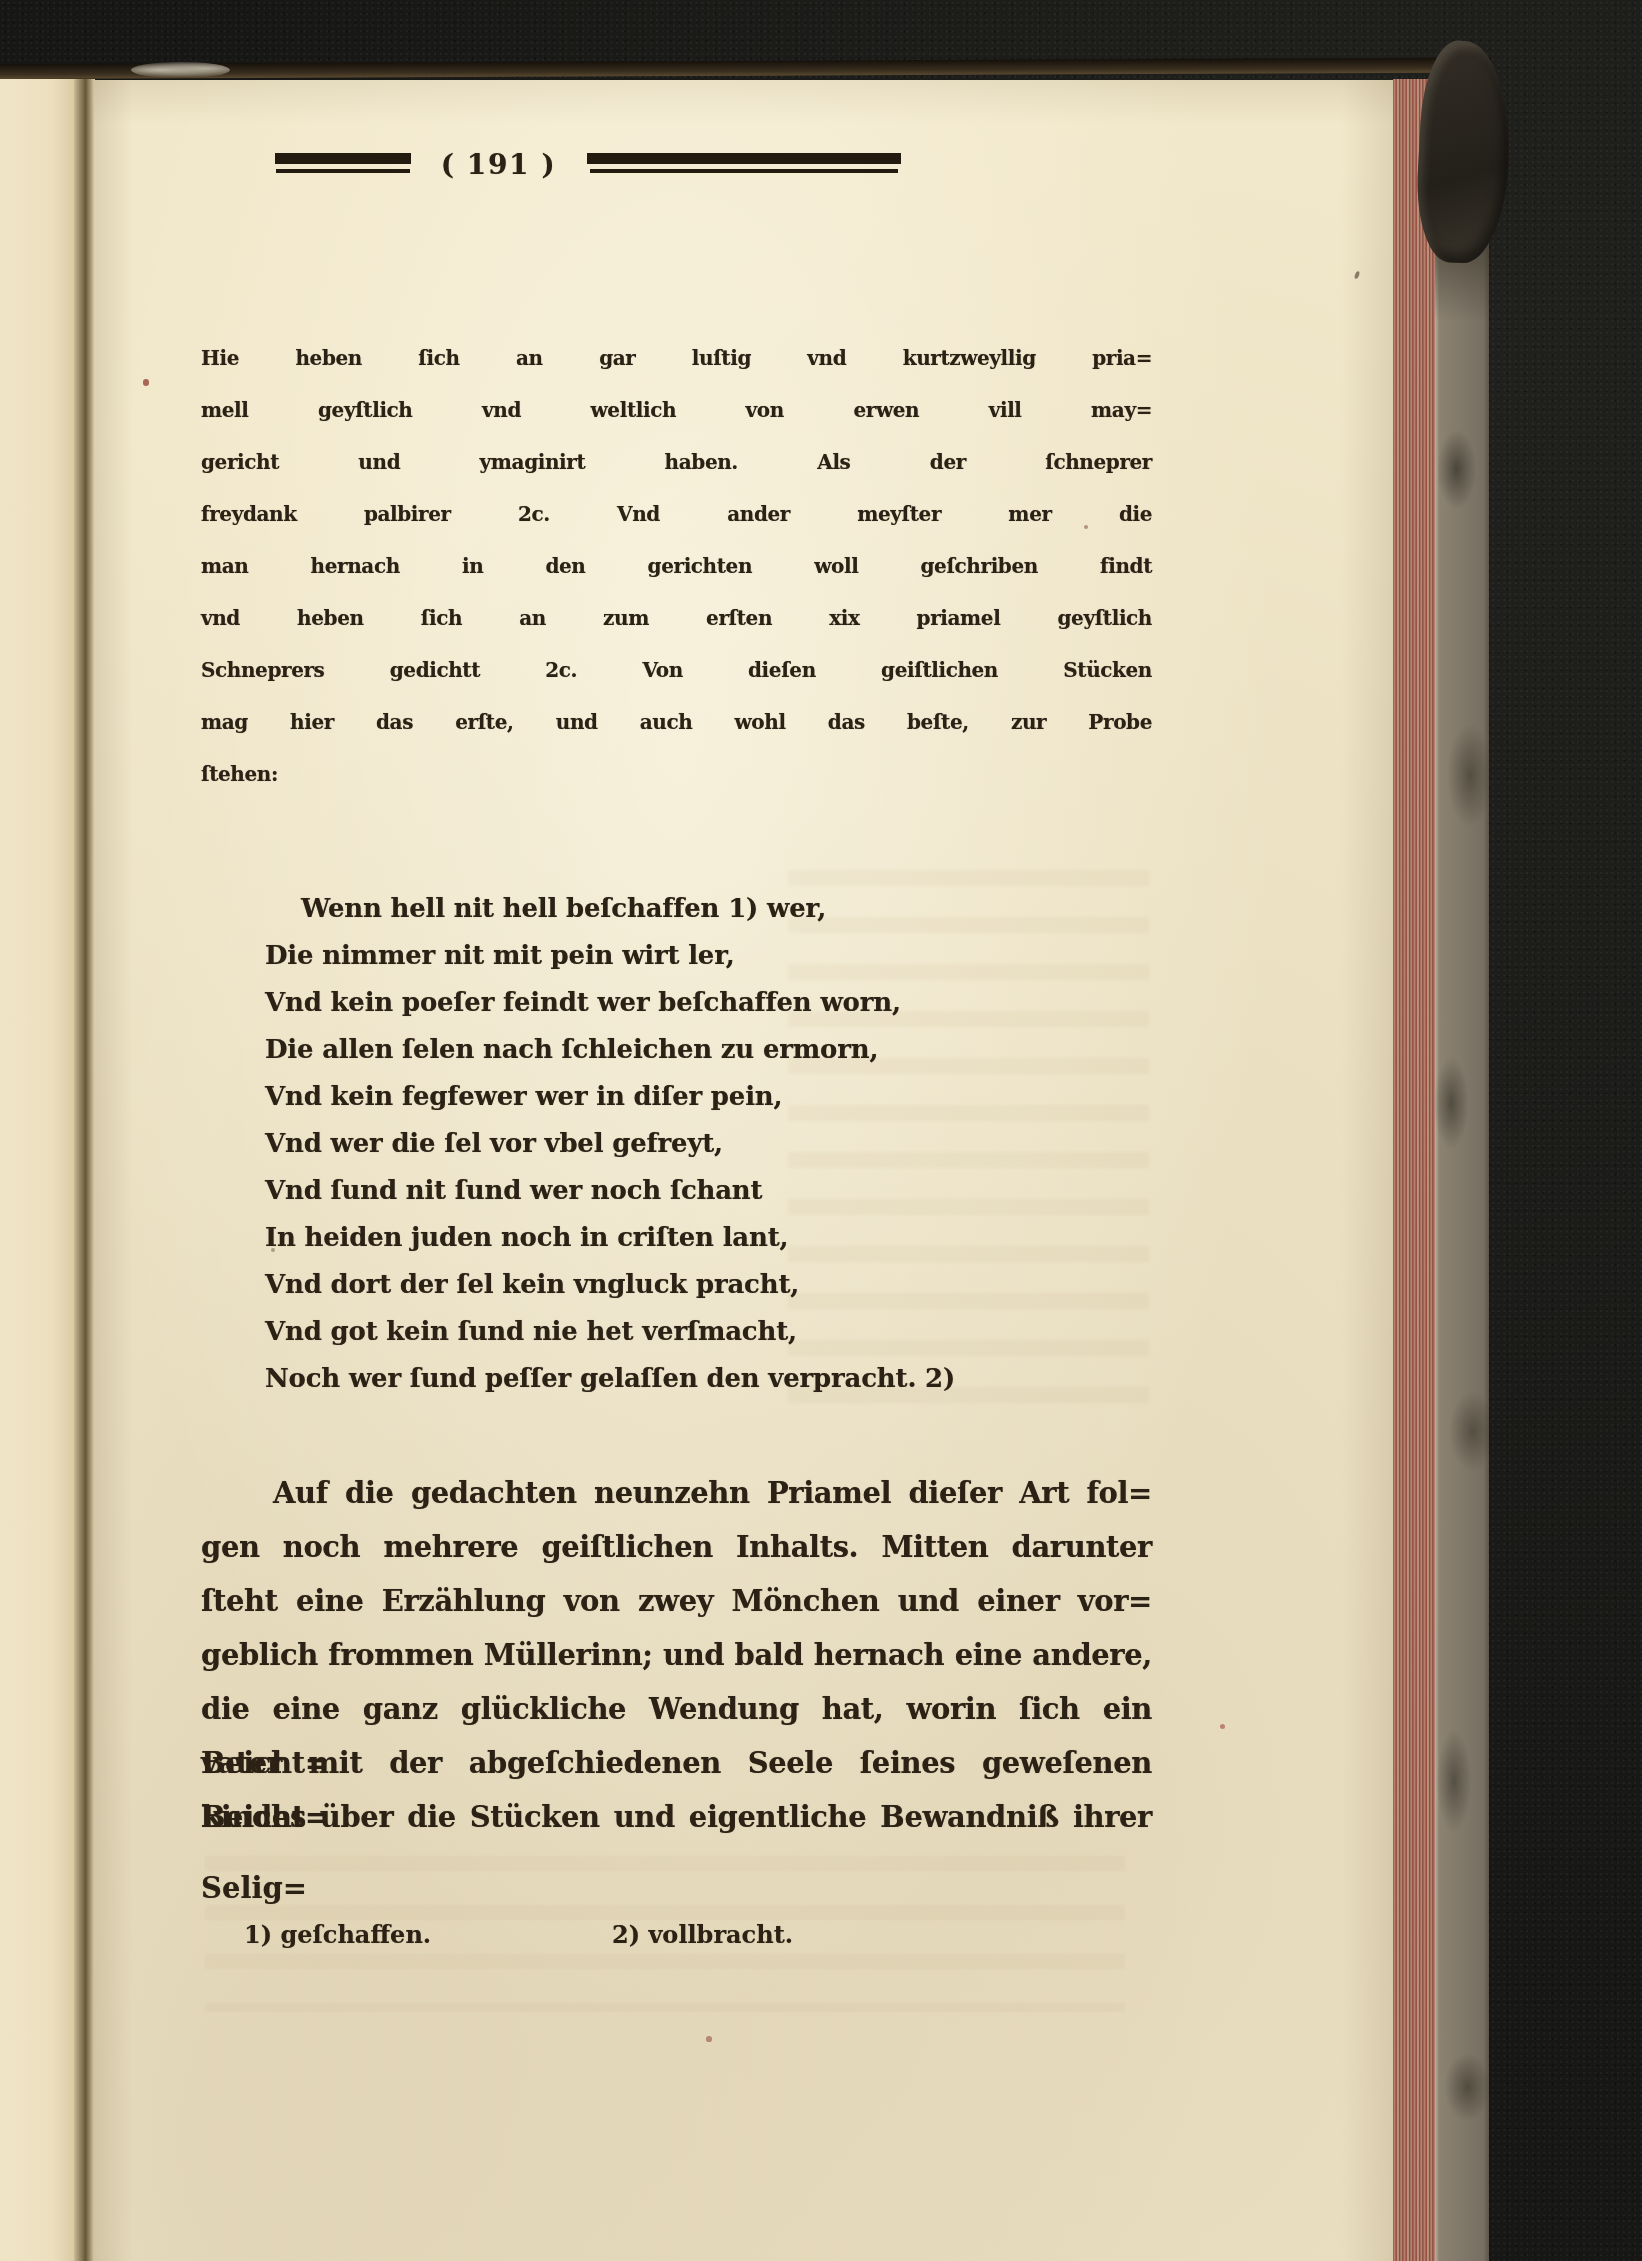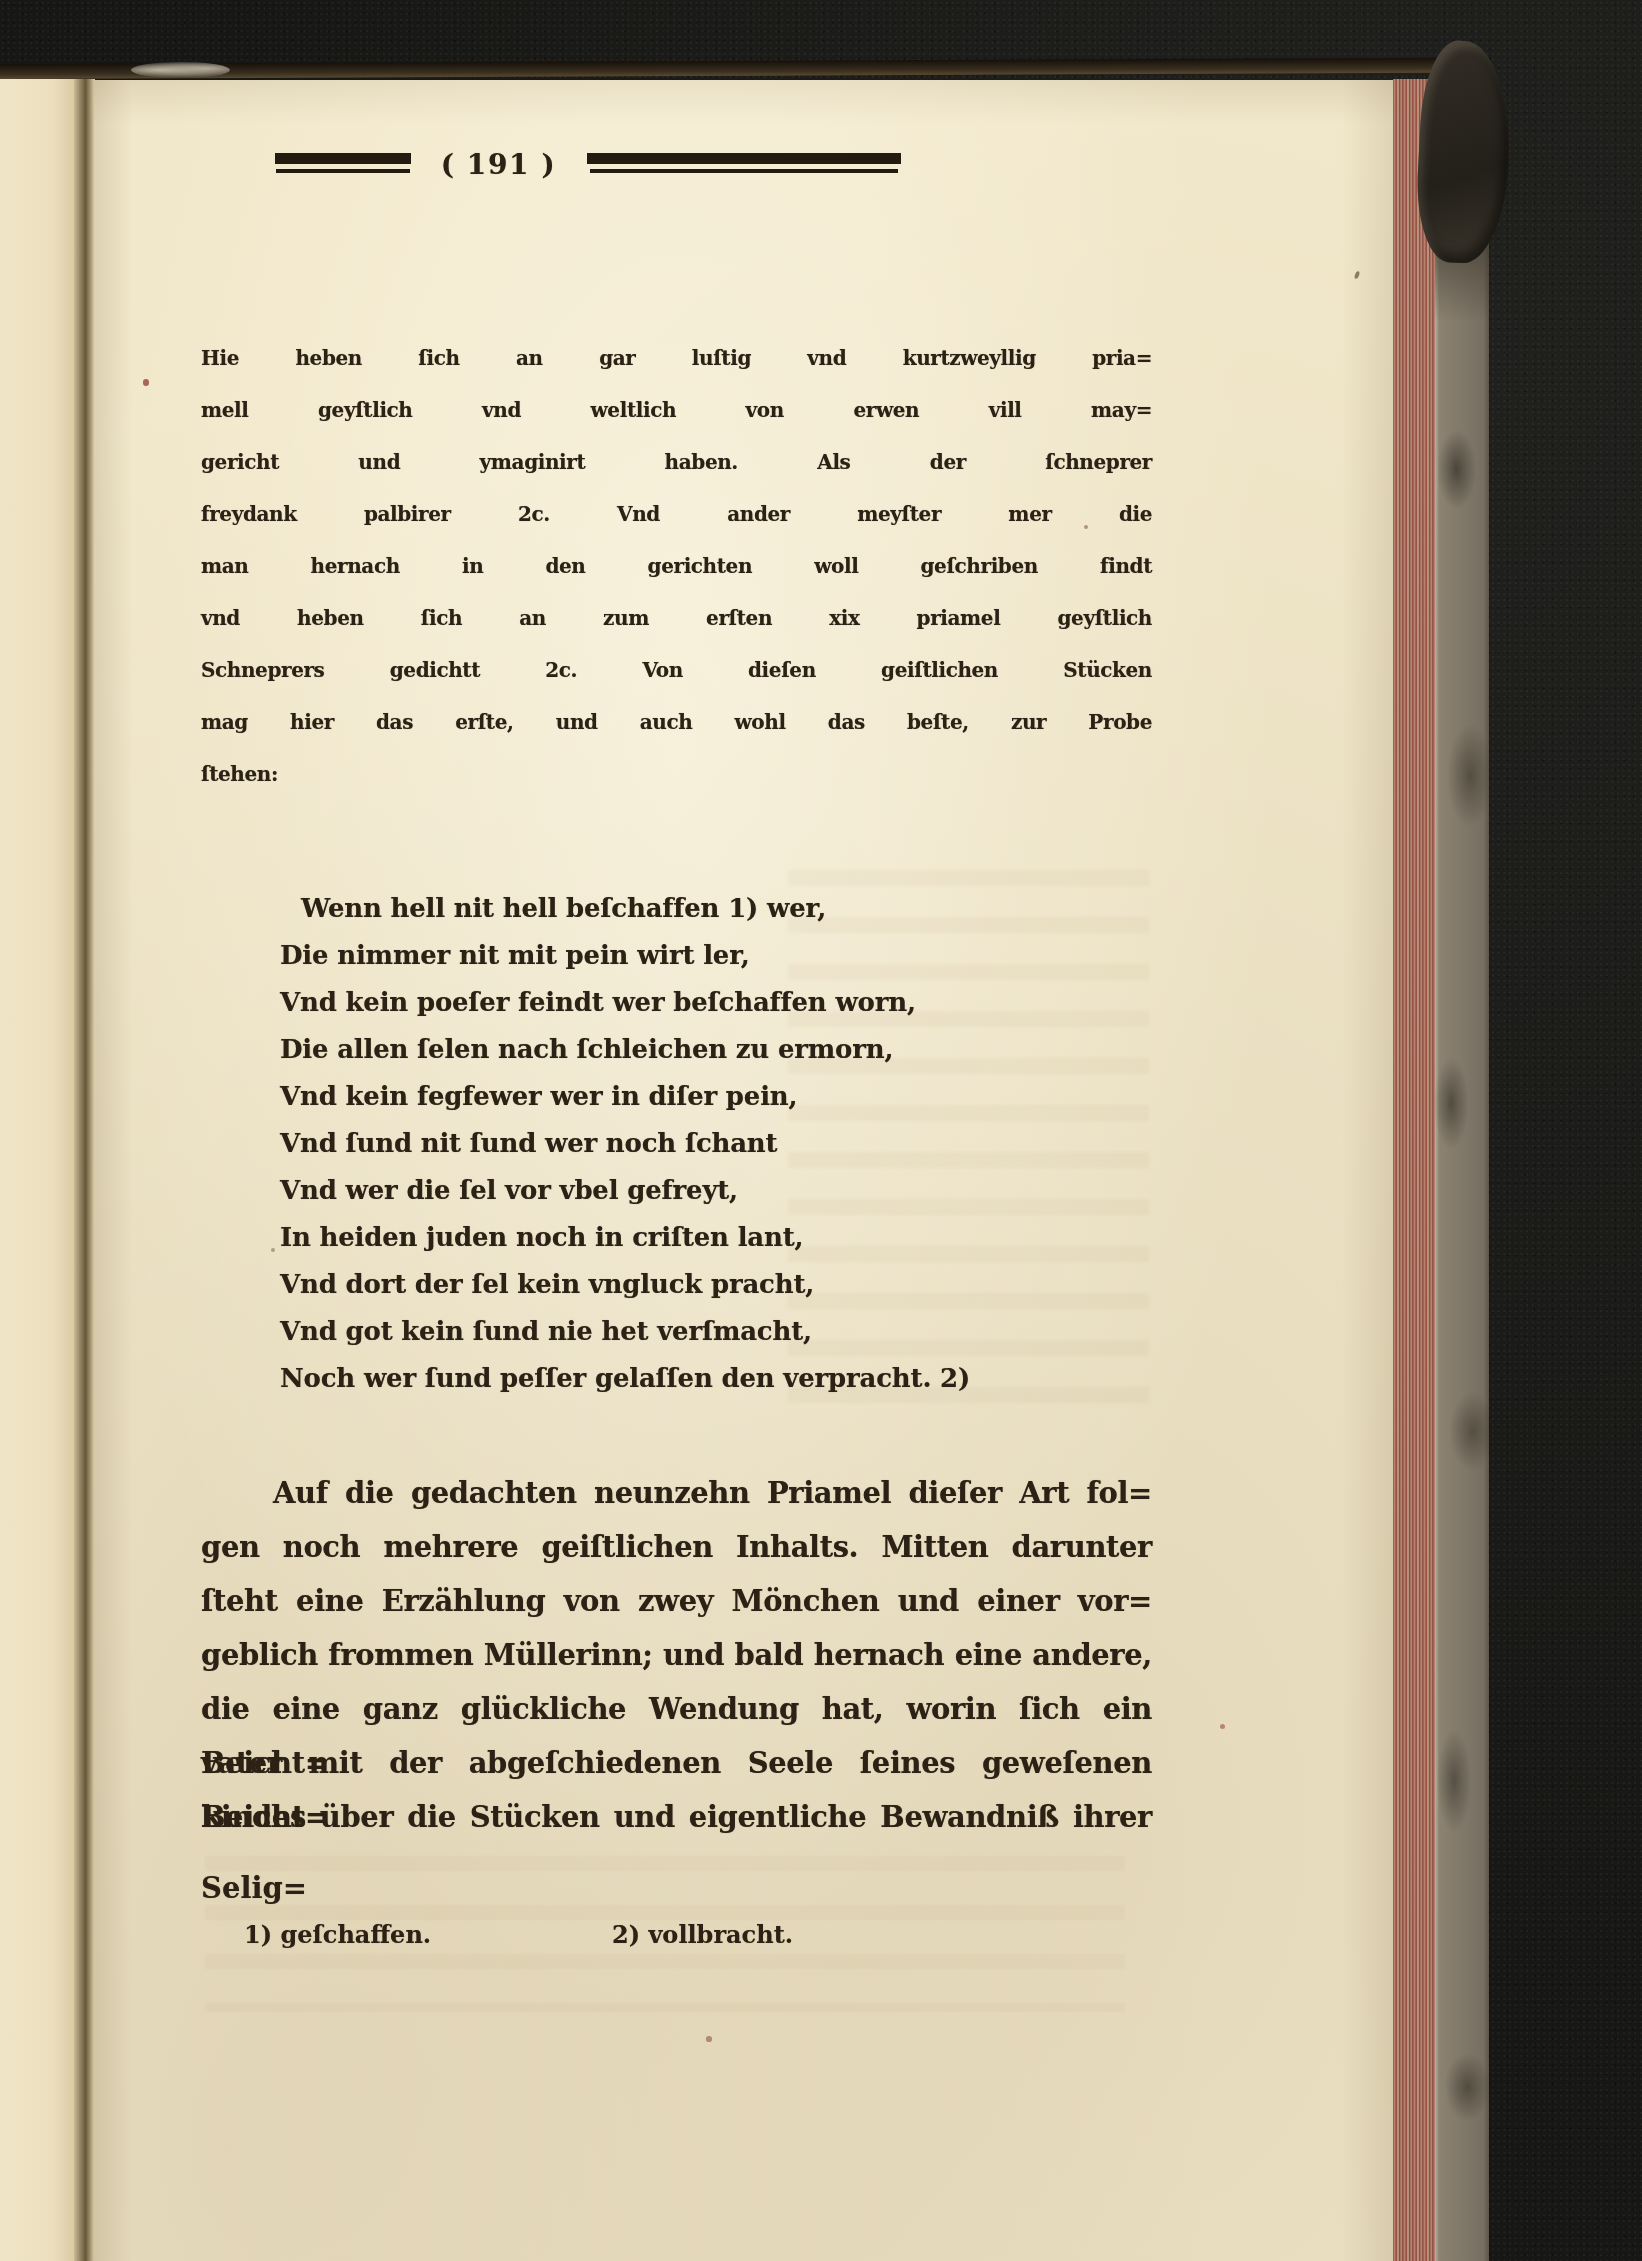--- a/index.html
+++ b/index.html
@@ -59,21 +59,21 @@
        background:repeating-linear-gradient(180deg, rgba(145,112,62,0.09) 0 15px, rgba(145,112,62,0) 15px 49px);}
   .speck{position:absolute;border-radius:50%;}
 
   
   .ink{color:#2c2115;font-weight:700;text-shadow:0 0 0.8px rgba(44,33,21,.45);}
   .line{white-space:nowrap;}
   .jline{white-space:normal;text-align:justify;text-align-last:justify;}
   .p1{position:absolute;left:201px;top:332px;width:951px;font-size:20px;letter-spacing:-0.4px;}
   .p1 .row{height:52px;line-height:52px;}
   .verse{position:absolute;left:265px;top:885px;width:821px;font-size:26px;letter-spacing:-0.2px;}
-  .verse .row{height:47px;line-height:47px;white-space:nowrap;margin-left:15px;}
+  .verse .row{height:47px;line-height:47px;white-space:nowrap;}
   .verse .first{margin-left:36px;}
   .p2{position:absolute;left:201px;top:1466px;width:951px;font-size:29px;letter-spacing:-0.4px;}
   .p2 .row{height:54px;line-height:54px;}
   .p2 .indent{text-indent:72px;}
   .catchword{position:absolute;left:201px;top:1846px;width:941px;text-align:left;font-size:29px;margin-top:25px;}
   .footnotes{position:absolute;left:201px;top:1920px;width:951px;height:41px;font-size:24px;}
   .fn{position:absolute;white-space:nowrap;}
   .fn1{left:43px;}
   .fn2{left:411px;}
 
@@ -117,22 +117,22 @@
     <div class="row jline">mag hier das erſte, und auch wohl das beſte, zur Probe</div>
     <div class="row line">ſtehen:</div>
   </div>
 
   <div class="verse ink">
     <div class="row first">Wenn hell nit hell beſchaffen 1) wer,</div>
     <div class="row">Die nimmer nit mit pein wirt ler,</div>
     <div class="row">Vnd kein poeſer feindt wer beſchaffen worn,</div>
     <div class="row">Die allen ſelen nach ſchleichen zu ermorn,</div>
     <div class="row">Vnd kein fegfewer wer in diſer pein,</div>
+    <div class="row">Vnd wer die ſel vor vbel gefreyt,</div>
     <div class="row">Vnd ſund nit ſund wer noch ſchant</div>
-    <div class="row">Vnd wer die ſel vor vbel gefreyt,</div>
     <div class="row">In heiden juden noch in criſten lant,</div>
     <div class="row">Vnd dort der ſel kein vngluck pracht,</div>
     <div class="row">Vnd got kein ſund nie het verſmacht,</div>
     <div class="row">Noch wer ſund peſſer gelaſſen den verpracht. 2)</div>
   </div>
 
   <div class="p2 ink">
     <div class="row jline indent">Auf die gedachten neunzehn Priamel dieſer Art fol=</div>
     <div class="row jline">gen noch mehrere geiſtlichen Inhalts.  Mitten darunter</div>
     <div class="row jline">ſteht eine Erzählung von zwey Mönchen und einer vor=</div>

